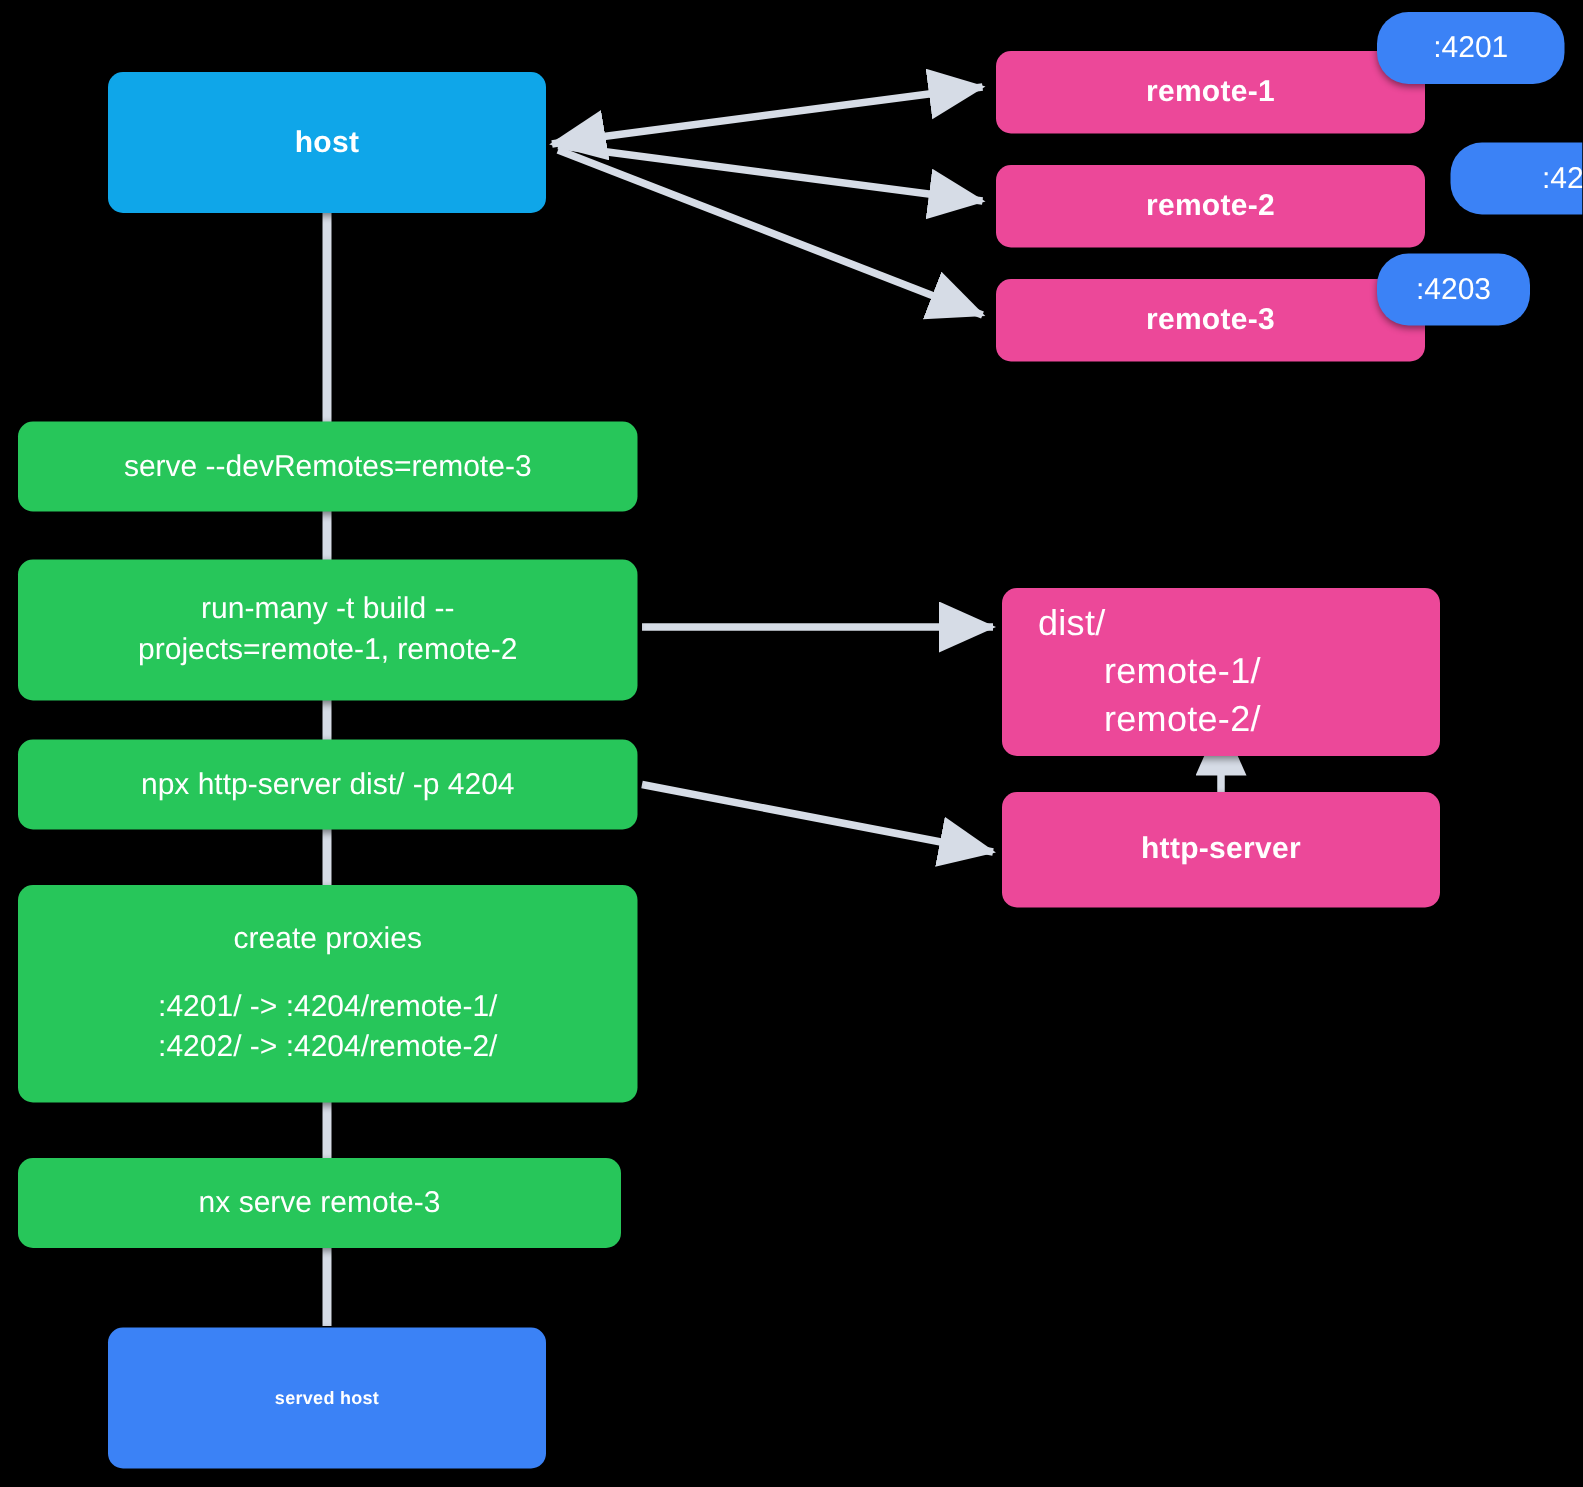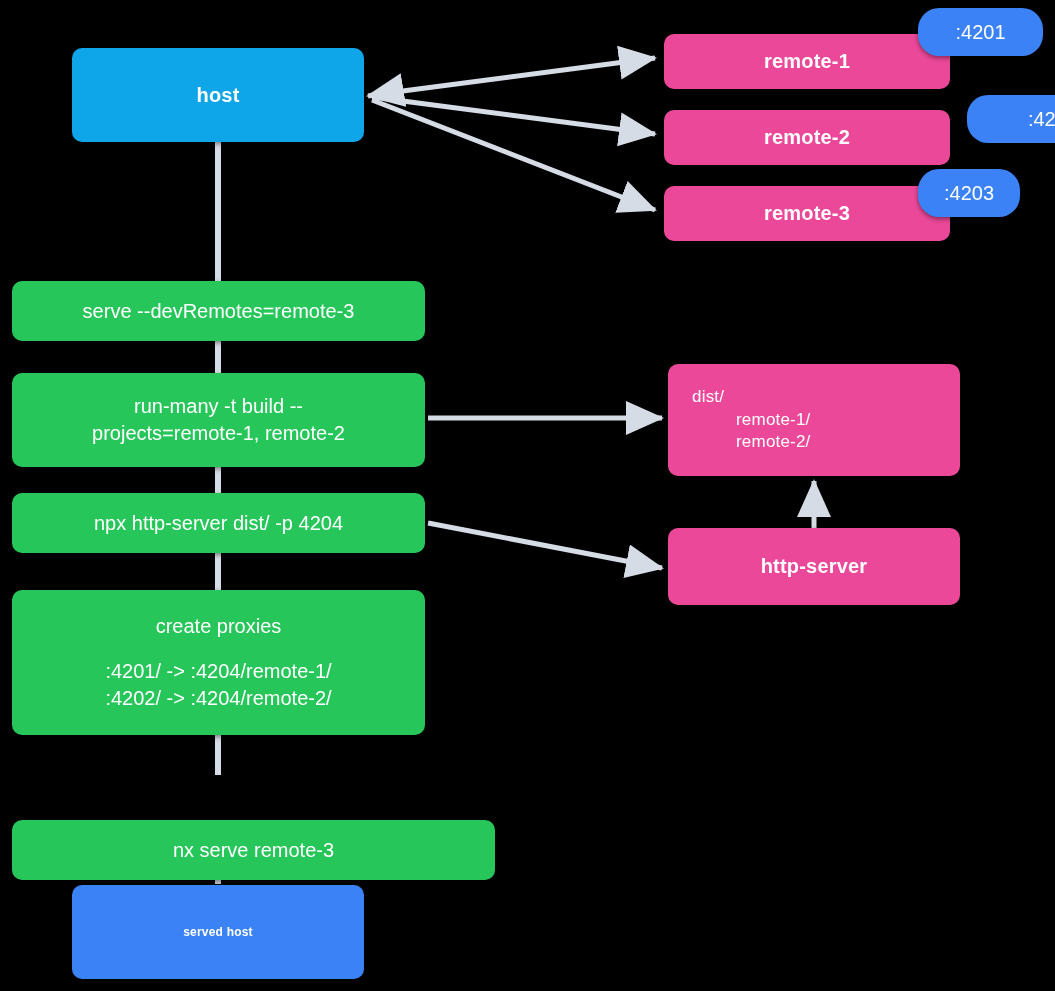--- a/index.html
+++ b/index.html
@@ -59,21 +59,22 @@
     font-weight: normal;
     font-size: 20px;
     border-radius: 21px;
     z-index: 5;
   }
   .n-dist {
     align-items: flex-start;
     text-align: left;
     padding-left: 24px;
     font-weight: normal;
-    font-size: 17px;
+    font-size: 24px;
+    margin-top: 28px;
   }
   .indent { padding-left: 44px; }
   .gap { height: 18px; }
 
   svg.edges {
     position: absolute;
     left: 0; top: 0;
     width: 1055px;
     height: 991px;
     overflow: visible;
@@ -162,21 +163,21 @@
     <span class="line">npx http-server dist/ -p 4204</span>
   </div>
 
   <div class="node n-green" style="left:12px; top:590px; width:413px; height:145px; z-index:3;">
     <span class="line">create proxies</span>
     <span class="gap"></span>
     <span class="line">:4201/ -&gt; :4204/remote-1/</span>
     <span class="line">:4202/ -&gt; :4204/remote-2/</span>
   </div>
 
-  <div class="node n-green" style="left:12px; top:772px; width:483px; height:60px; z-index:3;margin-top:48px;">
+  <div class="node n-green" style="left:12px; top:772px; width:402px; height:60px; z-index:3;">
     <span class="line">nx serve remote-3</span>
   </div>
 
   <div class="node n-served" style="left:72px; top:885px; width:292px; height:94px; z-index:3;">
     <span class="line">served host</span>
   </div>
 
   <div class="node n-gray plain n-dist" style="left:668px; top:364px; width:292px; height:112px; z-index:2;">
     <span class="line">dist/</span>
     <span class="line indent">remote-1/</span>

